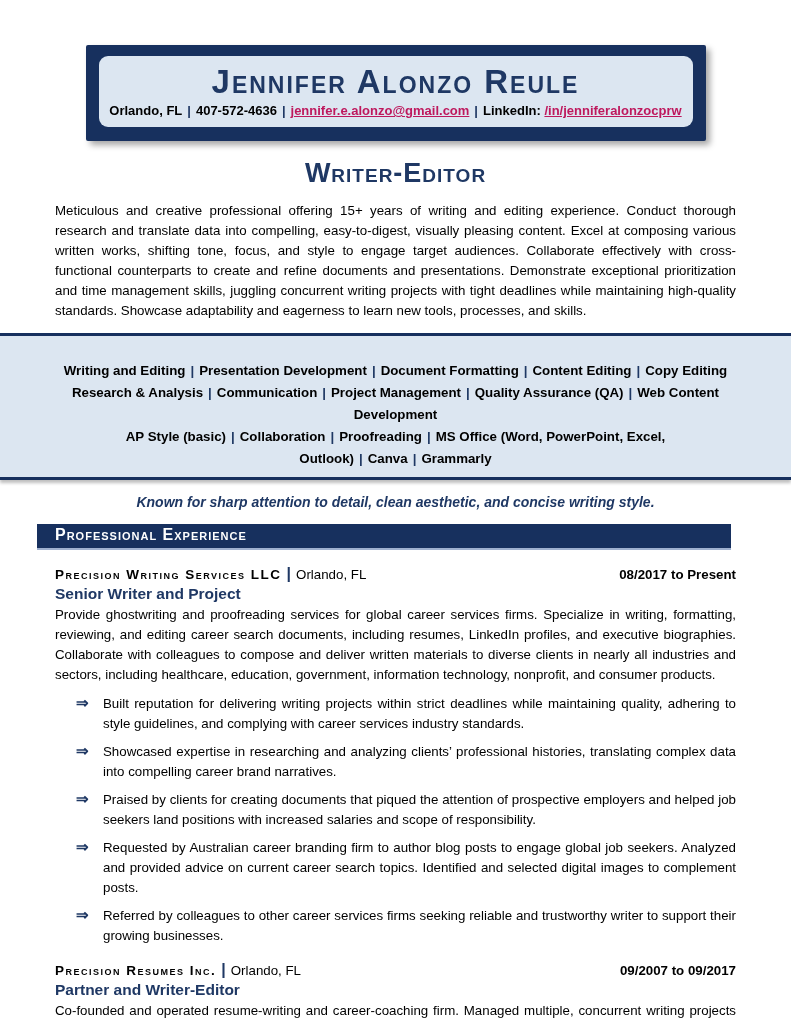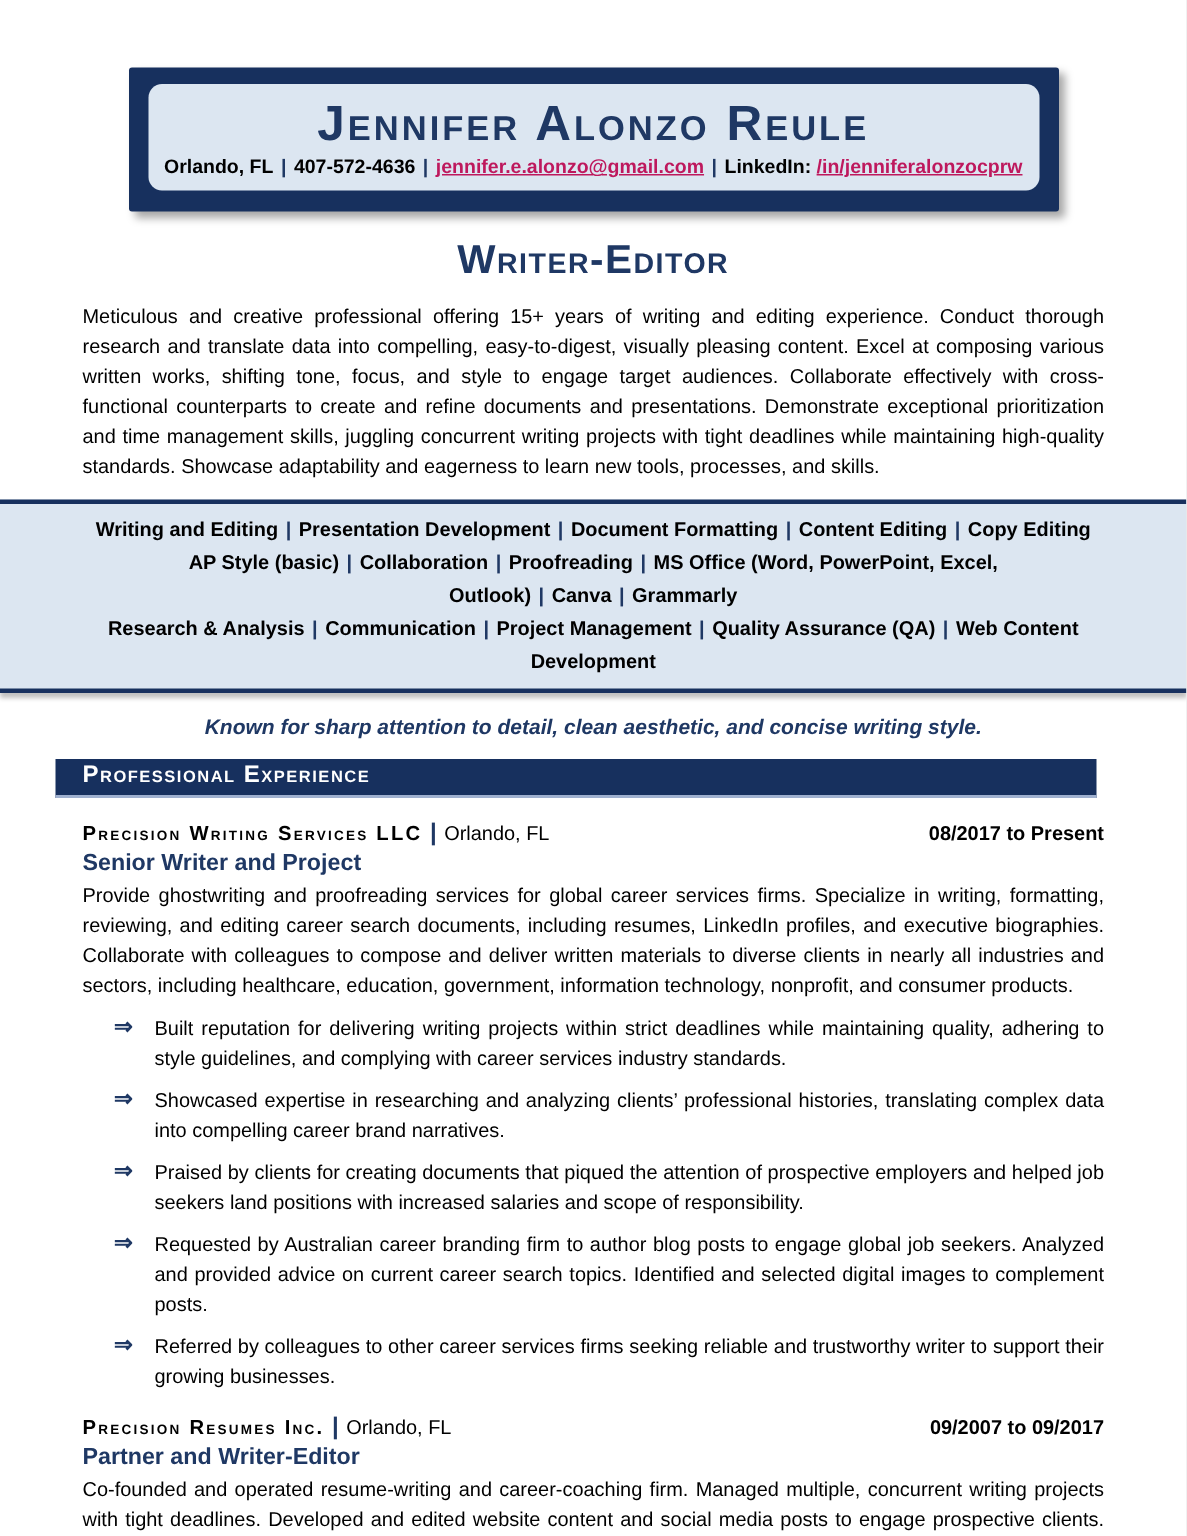--- a/index.html
+++ b/index.html
@@ -44,21 +44,21 @@
     text-align: justify;
   }
 
   
   .skills-band {
     margin-top: 12px; width: 791px;
     background: #DCE6F1;
     border-top: 3px solid #17305E;
     border-bottom: 3px solid #17305E;
     box-shadow: 0 3px 3px rgba(0,0,0,0.25);
-    padding: 6px 40px 7px 40px;
+    padding: 24px 40px 7px 40px;
     text-align: center;
   }
   .skill-row { font-size: 13.3px; font-weight: bold; line-height: 22px; }
 
   
   .tagline {
     text-align: center; margin-top: 14px;
     font-style: italic; font-weight: bold; font-size: 14px; color: #1F3864;
   }
 
@@ -108,22 +108,22 @@
       </div>
     </div>
   </div>
 
   <div class="doc-title">Writer-Editor</div>
 
   <p class="summary content">Meticulous and creative professional offering 15+ years of writing and editing experience. Conduct thorough research and translate data into compelling, easy-to-digest, visually pleasing content. Excel at composing various written works, shifting tone, focus, and style to engage target audiences. Collaborate effectively with cross-functional counterparts to create and refine documents and presentations. Demonstrate exceptional prioritization and time management skills, juggling concurrent writing projects with tight deadlines while maintaining high-quality standards. Showcase adaptability and eagerness to learn new tools, processes, and skills.</p>
 
   <div class="skills-band">
       <div class="skill-row"><span>Writing and Editing</span><span class="pipe">|</span><span>Presentation Development</span><span class="pipe">|</span><span>Document Formatting</span><span class="pipe">|</span><span>Content Editing</span><span class="pipe">|</span><span>Copy Editing</span></div>
+      <div class="skill-row"><span>Research &amp; Analysis</span><span class="pipe">|</span><span>Communication</span><span class="pipe">|</span><span>Project Management</span><span class="pipe">|</span><span>Quality Assurance (QA)</span><span class="pipe">|</span><span>Web Content Development</span></div>
       <div class="skill-row"><span>AP Style (basic)</span><span class="pipe">|</span><span>Collaboration</span><span class="pipe">|</span><span>Proofreading</span><span class="pipe">|</span><span>MS Office (Word, PowerPoint, Excel, Outlook)</span><span class="pipe">|</span><span>Canva</span><span class="pipe">|</span><span>Grammarly</span></div>
-      <div class="skill-row"><span>Research &amp; Analysis</span><span class="pipe">|</span><span>Communication</span><span class="pipe">|</span><span>Project Management</span><span class="pipe">|</span><span>Quality Assurance (QA)</span><span class="pipe">|</span><span>Web Content Development</span></div>
     </div>
 
   <div class="tagline">Known for sharp attention to detail, clean aesthetic, and concise writing style.</div>
 
   <div class="content">
 
     <div class="section-banner">Professional Experience</div>
 
     <div class="job">
       <div class="job-head">

